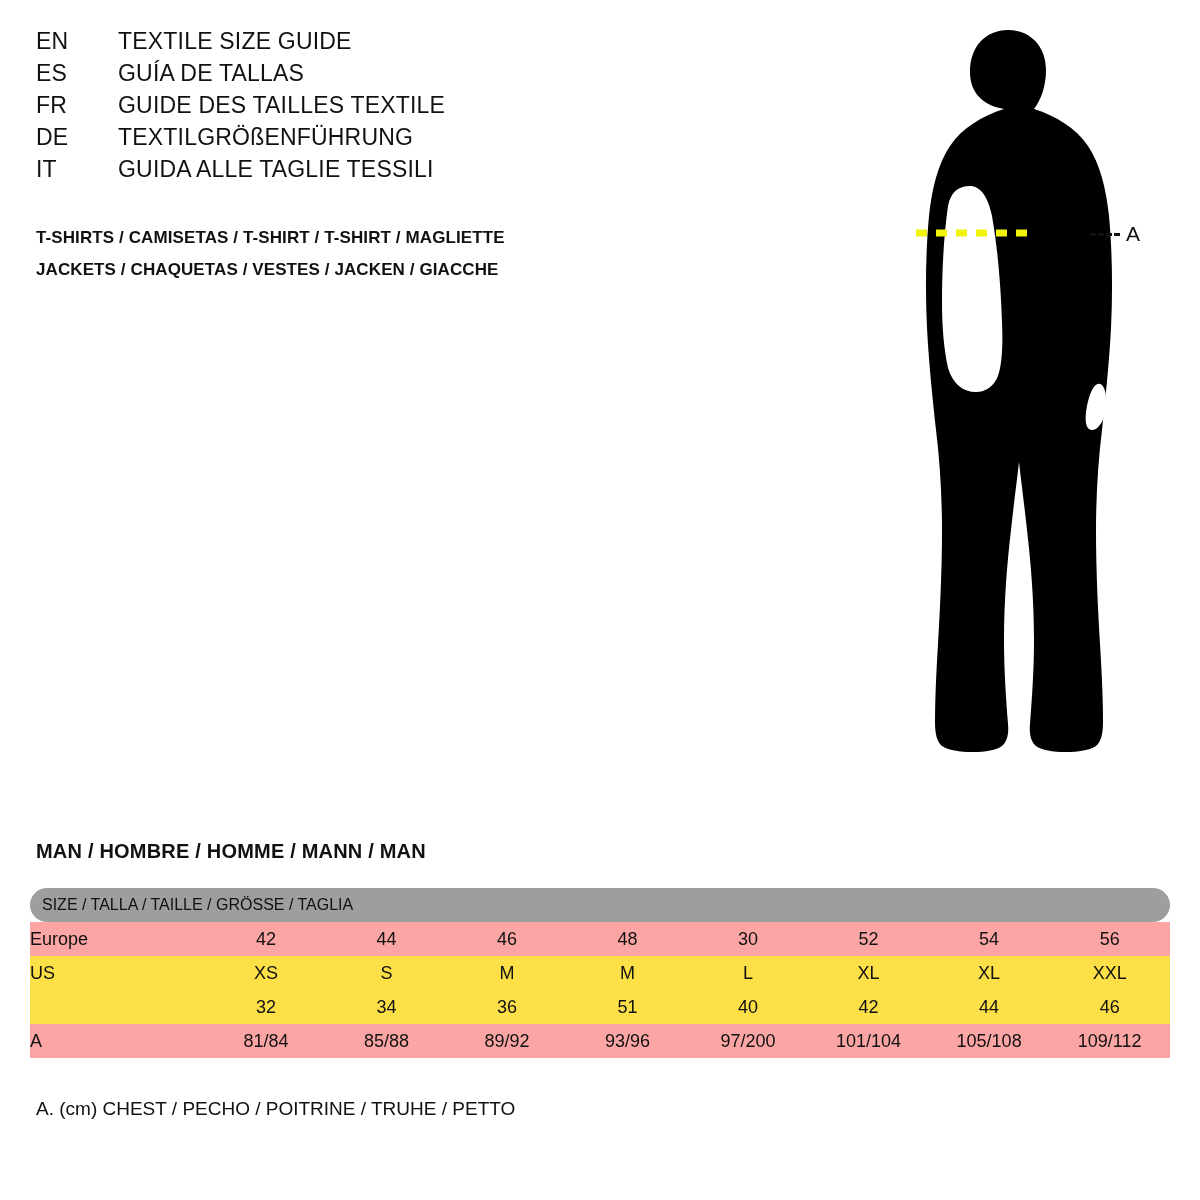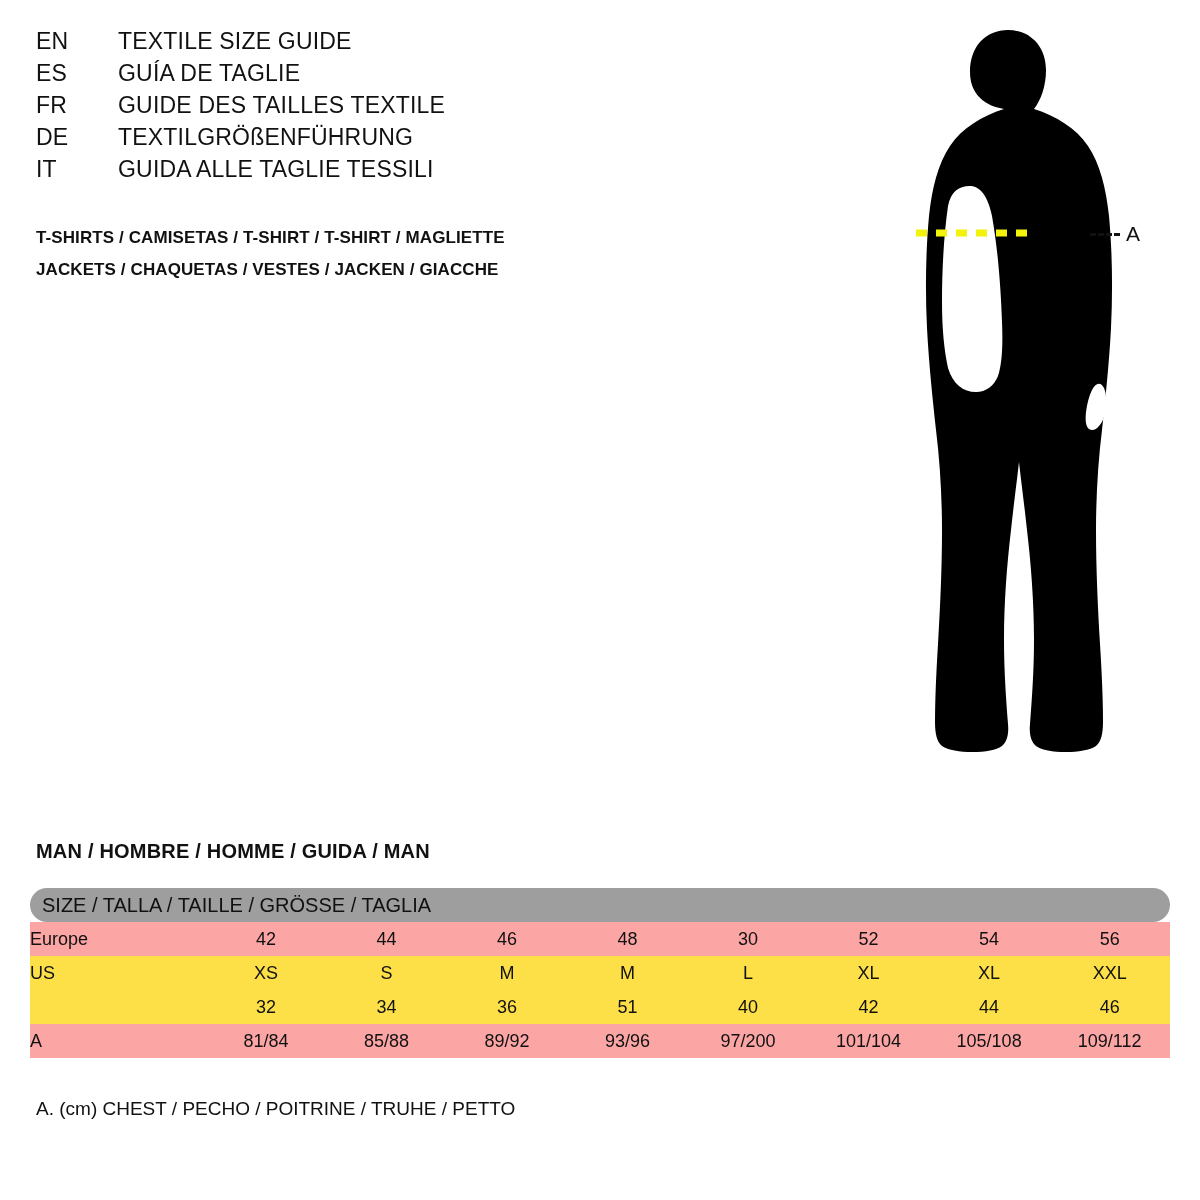--- a/index.html
+++ b/index.html
@@ -107,21 +107,21 @@
     font-size: 18px;
     color: #111;
   }
   table.size-table td {
     padding: 0;
     height: 34px;
     vertical-align: middle;
   }
   .row-head td {
     background: #9e9e9e;
-    font-size: 20px;
+    font-size: 16px;
     height: 34px;
     border-radius: 17px;
   }
   .row-head td.label {
     padding-left: 12px;
     text-align: left;
   }
   .row-alt td {
     background: #fde047;
   }
@@ -151,21 +151,21 @@
 
 <div class="page">
 
   <div class="lang-block">
     <div class="lang-row">
       <span class="lang-code">EN</span>
       <span class="lang-text">TEXTILE SIZE GUIDE</span>
     </div>
     <div class="lang-row">
       <span class="lang-code">ES</span>
-      <span class="lang-text">GUÍA DE TAGLIE</span>
+      <span class="lang-text">GUÍA DE TALLAS</span>
     </div>
     <div class="lang-row">
       <span class="lang-code">FR</span>
       <span class="lang-text">GUIDE DES TAILLES TEXTILE</span>
     </div>
     <div class="lang-row">
       <span class="lang-code">DE</span>
       <span class="lang-text">TEXTILGRÖßENFÜHRUNG</span>
     </div>
     <div class="lang-row">
@@ -235,21 +235,21 @@
         C267,394 269,386 272,380
         C276,372 281,372 284,378
         C286,382 286,387 286,392 Z"></path>
 
       <line x1="96" y1="223" x2="214" y2="223" stroke="#f2f20a" stroke-width="7" stroke-dasharray="11 9"></line>
     </svg>
   </div>
   <div class="chest-leader"></div>
   <div class="chest-label">A</div>
 
-  <div class="section-title">MAN / HOMBRE / HOMME / GUIDA / MAN</div>
+  <div class="section-title">MAN / HOMBRE / HOMME / MANN / MAN</div>
 
   <table class="size-table">
     <tbody>
       <tr class="row-head">
         <td class="label" colspan="9">SIZE / TALLA / TAILLE / GRÖSSE / TAGLIA</td>
       </tr>
       <tr class="row-plain">
         <td class="label">Europe</td>
         <td class="val">42</td>
         <td class="val">44</td>

